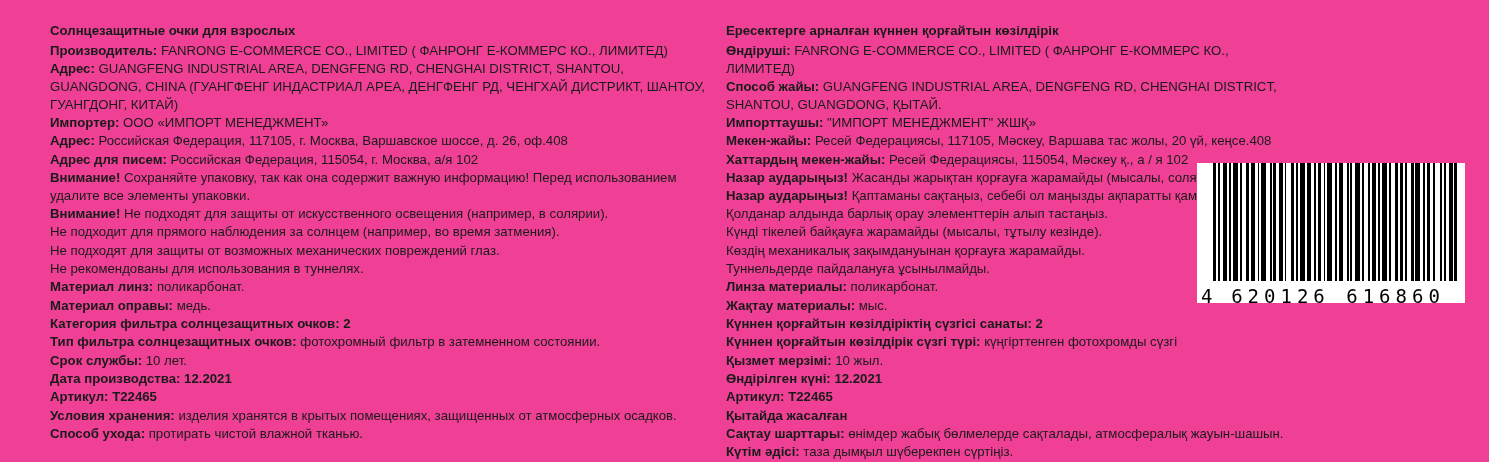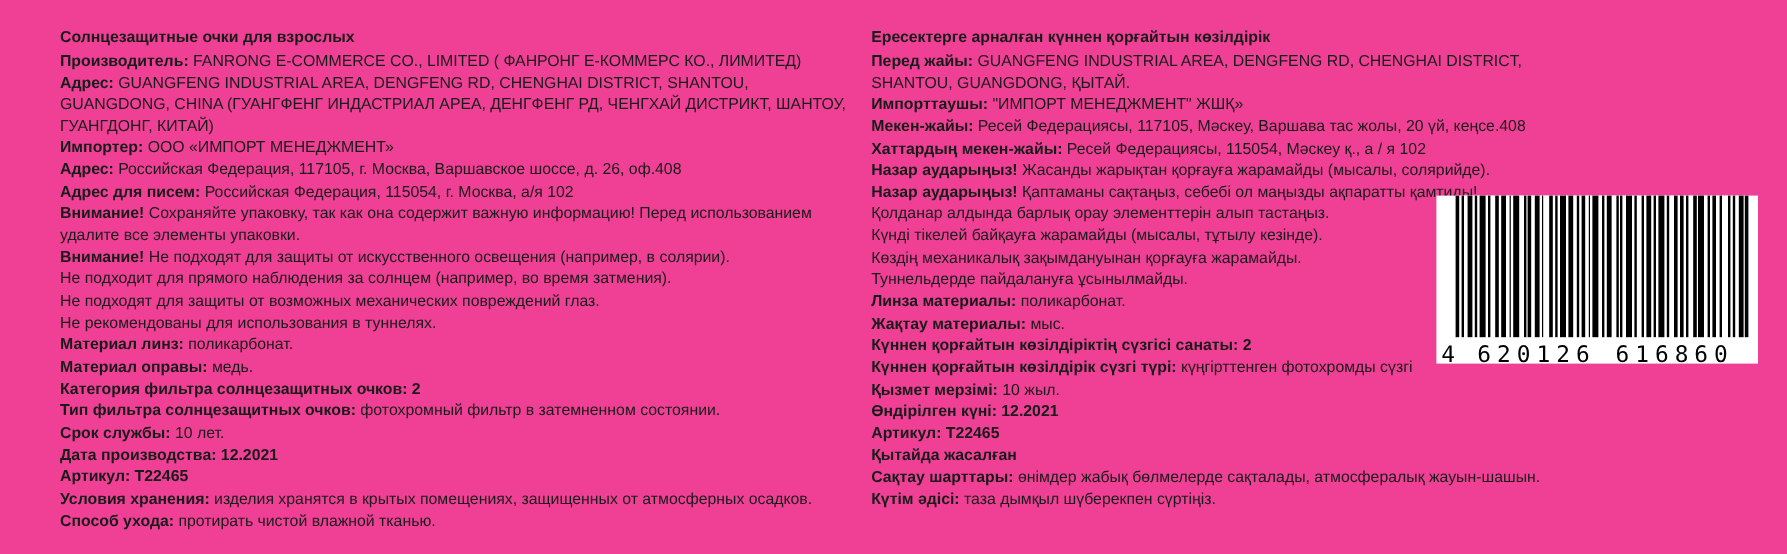--- a/index.html
+++ b/index.html
@@ -173,21 +173,22 @@
     <div class="line"><span class="b">Дата производства: 12.2021</span><span></span></div>
     <div class="line"><span class="b">Артикул: Т22465</span><span></span></div>
     <div class="line"><span class="b">Условия хранения:</span><span> изделия хранятся в крытых помещениях, защищенных от атмосферных осадков.</span></div>
     <div class="line"><span class="b">Способ ухода:</span><span> протирать чистой влажной тканью.</span></div>
     <div class="line"><span></span></div>
   </div>
 
   <div class="col col-kk">
     <div class="line title">Ересектерге арналған күннен қорғайтын көзілдірік</div>
 
-    <div class="line"><span class="b">Перед жайы:</span><span> GUANGFENG INDUSTRIAL AREA, DENGFENG RD, CHENGHAI DISTRICT, SHANTOU, GUANGDONG, ҚЫТАЙ.</span></div>
+    <div class="line"><span class="b">Өндіруші:</span><span> FANRONG E-COMMERCE CO., LIMITED ( ФАНРОНГ Е-КОММЕРС КО., ЛИМИТЕД)</span></div>
+    <div class="line"><span class="b">Способ жайы:</span><span> GUANGFENG INDUSTRIAL AREA, DENGFENG RD, CHENGHAI DISTRICT, SHANTOU, GUANGDONG, ҚЫТАЙ.</span></div>
     <div class="line"><span class="b">Импорттаушы:</span><span> "ИМПОРТ МЕНЕДЖМЕНТ" ЖШҚ»</span></div>
     <div class="line"><span class="b">Мекен-жайы:</span><span> Ресей Федерациясы, 117105, Мәскеу, Варшава тас жолы, 20 үй, кеңсе.408</span></div>
     <div class="line"><span class="b">Хаттардың мекен-жайы:</span><span> Ресей Федерациясы, 115054, Мәскеу қ., а / я 102</span></div>
     <div class="line"><span class="b">Назар аударыңыз!</span><span> Жасанды жарықтан қорғауға жарамайды (мысалы, солярийде).</span></div>
     <div class="line"><span class="b">Назар аударыңыз!</span><span> Қаптаманы сақтаңыз, себебі ол маңызды ақпаратты қамтиды! Қолданар алдында барлық орау элементтерін алып тастаңыз.</span></div>
     <div class="line"><span>Күнді тікелей байқауға жарамайды (мысалы, тұтылу кезінде).</span></div>
     <div class="line"><span>Көздің механикалық зақымдануынан қорғауға жарамайды.</span></div>
     <div class="line"><span>Туннельдерде пайдалануға ұсынылмайды.</span></div>
     <div class="line"><span class="b">Линза материалы:</span><span> поликарбонат.</span></div>
     <div class="line"><span class="b">Жақтау материалы:</span><span> мыс.</span></div>

